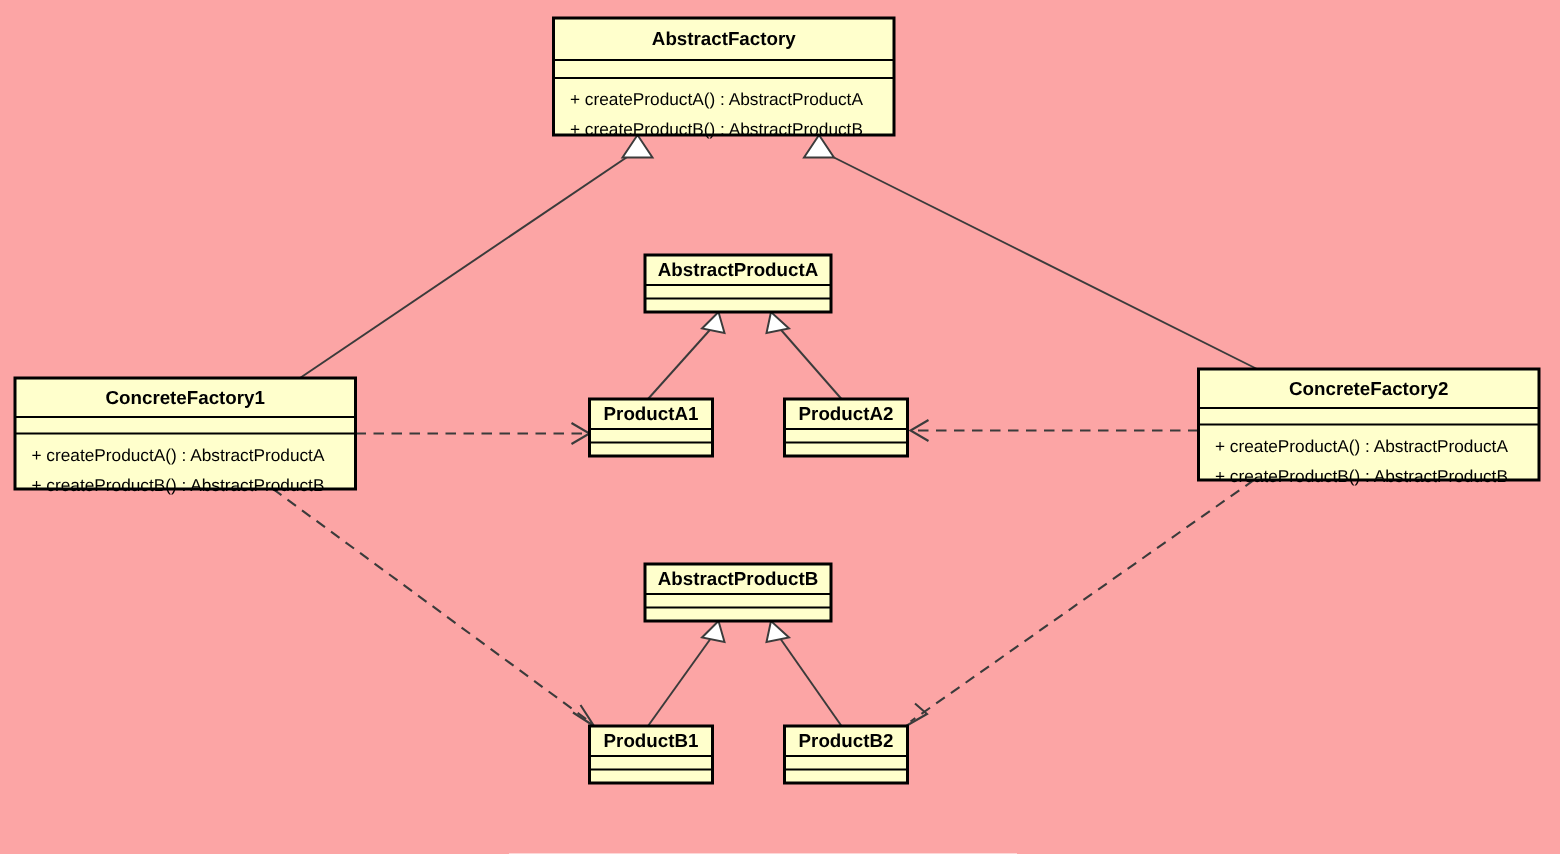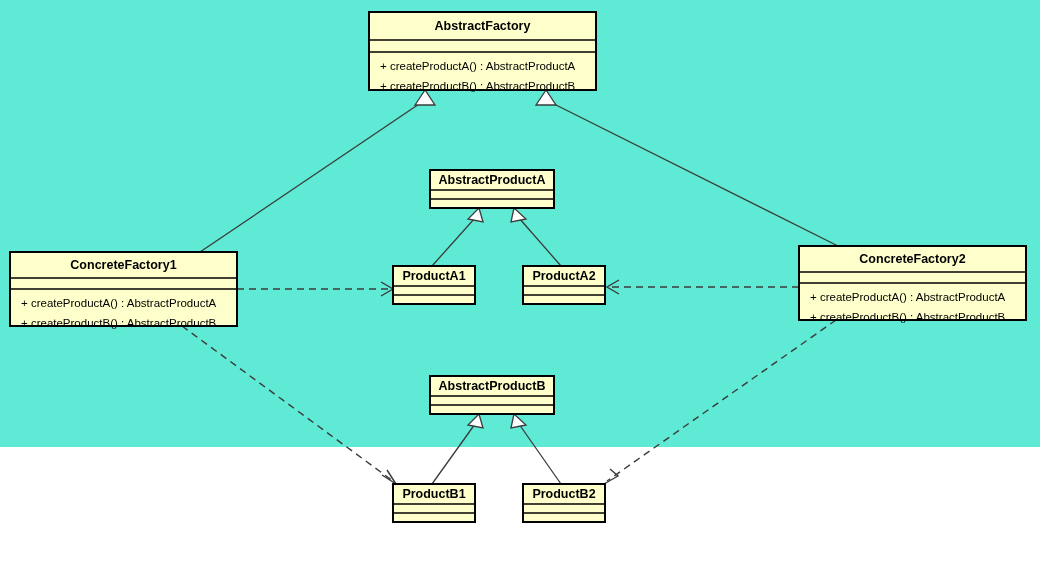--- a/index.html
+++ b/index.html
@@ -10,22 +10,22 @@
   }
   body {
     width: 1040px;
     height: 569px;
     overflow: hidden;
     font-family: "Liberation Sans", sans-serif;
   }
   #diagram-root {
     position: relative;
     width: 1040px;
-    height: 447px;
-    background: #5eead4;
+    height: 569px;
+    background: #fca5a5;
   }
   svg.uml-canvas {
     position: absolute;
     left: 0;
     top: 0;
     width: 1040px;
     height: 569px;
     display: block;
   }
   .cls-box-fill {

